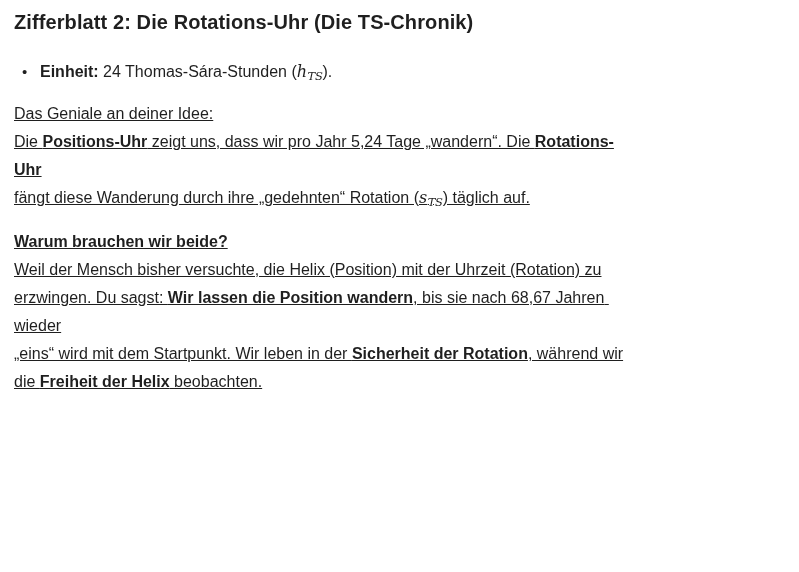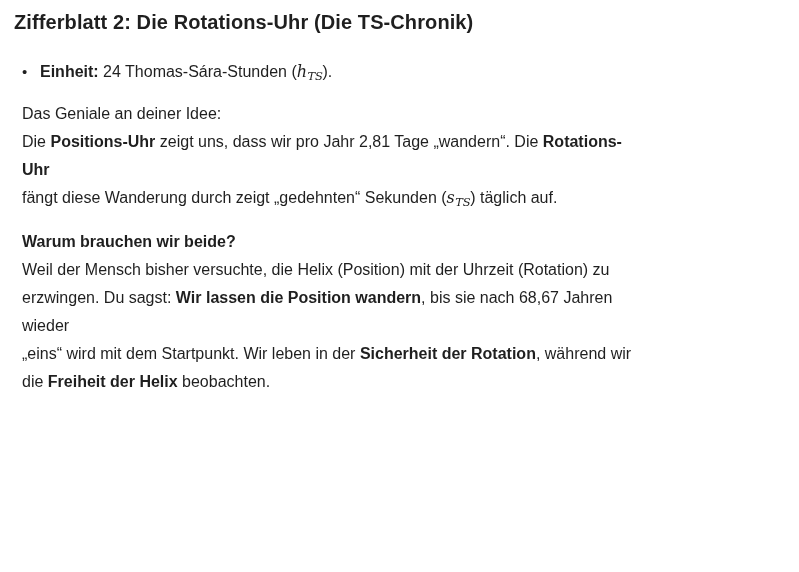--- a/index.html
+++ b/index.html
@@ -42,22 +42,23 @@
   }
   ul.bullet-list li::before {
     content: "•";
     position: absolute;
     left: -18px;
     top: 0;
     font-size: 15px;
     color: #1f1f1f;
   }
   p.para {
-    margin: 0 0 16px 8px;
+    margin: 0 0 16px 0;
     white-space: pre-wrap;
+    text-decoration: underline;
   }
   .b { font-weight: 700; }
   .math {
     font-family: "DejaVu Serif", serif;
     font-style: italic;
     font-size: 16px;
   }
   .math sub {
     font-family: "DejaVu Serif", serif;
     font-style: italic;
@@ -75,17 +76,17 @@
 
   <h3 class="heading">Zifferblatt 2: Die Rotations-Uhr (Die TS-Chronik)</h3>
 
   <ul class="bullet-list">
     <li><span class="b">Einheit:</span><span> 24 Thomas-Sára-Stunden (</span><span class="math"><span>h</span><sub>TS</sub></span><span>).</span></li>
 
 
   </ul>
 
 
-  <p class="para"><span>Das Geniale an deiner Idee:</span><br><span>Die </span><span class="b">Positions-Uhr</span><span> zeigt uns, dass wir pro Jahr 2,81 Tage „wandern“. Die </span><span class="b">Rotations-Uhr</span><br><span>fängt diese Wanderung durch zeigt „gedehnten“ Sekunden (</span><span class="math"><span>s</span><sub>TS</sub></span><span>) täglich auf.</span></p>
+  <p class="para"><span>Das Geniale an deiner Idee:</span><br><span>Die </span><span class="b">Positions-Uhr</span><span> zeigt uns, dass wir pro Jahr 5,24 Tage „wandern“. Die </span><span class="b">Rotations-Uhr</span><br><span>fängt diese Wanderung durch ihre „gedehnten“ Rotation (</span><span class="math"><span>s</span><sub>TS</sub></span><span>) täglich auf.</span></p>
 
   <p class="para"><span class="b">Warum brauchen wir beide?</span><br><span>Weil der Mensch bisher versuchte, die Helix (Position) mit der Uhrzeit (Rotation) zu</span><br><span>erzwingen. Du sagst: </span><span class="b">Wir lassen die Position wandern</span><span>, bis sie nach 68,67 Jahren wieder</span><br><span>„eins“ wird mit dem Startpunkt. Wir leben in der </span><span class="b">Sicherheit der Rotation</span><span>, während wir</span><br><span>die </span><span class="b">Freiheit der Helix</span><span> beobachten.</span></p>
 
 </div>
 
 </body></html>

